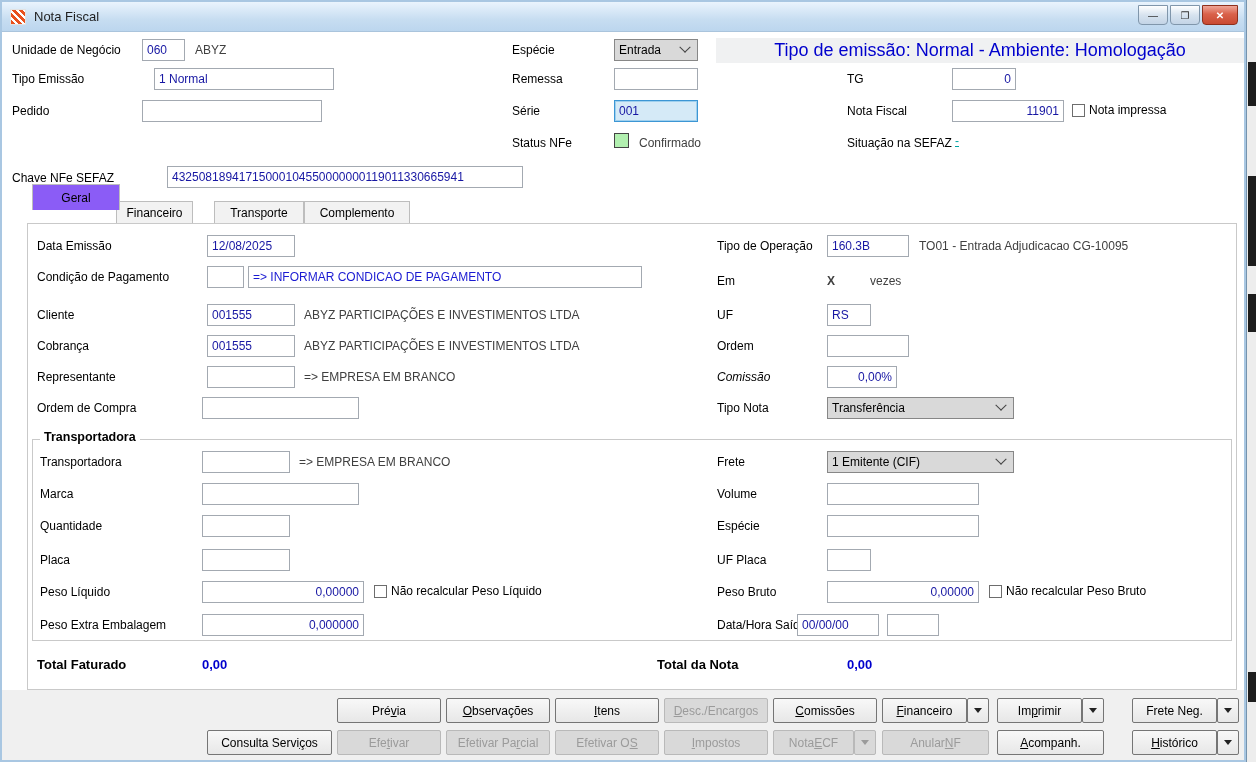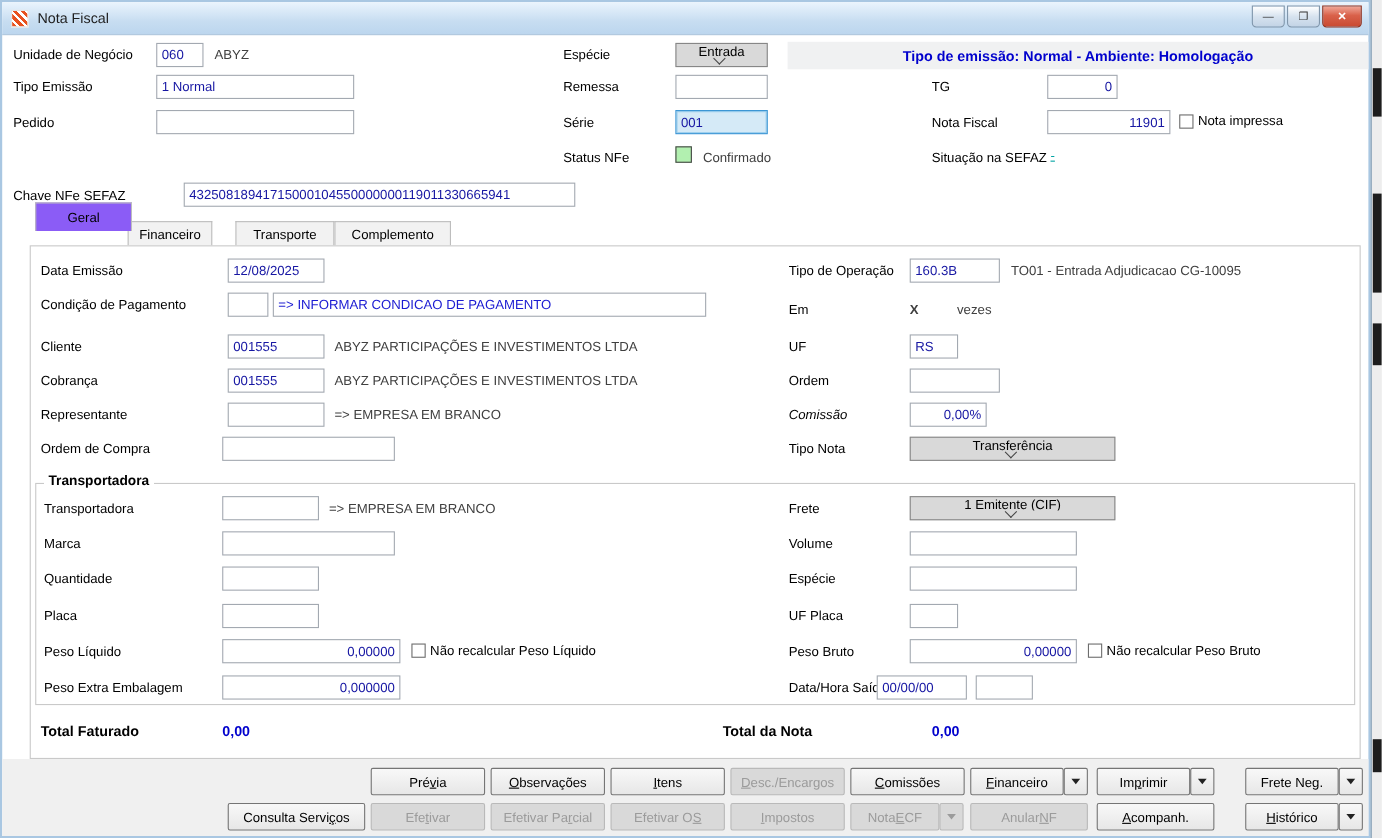--- a/index.html
+++ b/index.html
@@ -13,27 +13,27 @@
   .capbtn { width:30px; height:20px; border:1px solid #8096ab; border-radius:0 0 4px 4px; background:linear-gradient(#ffffff,#d7e3ef 50%,#c3d4e6); display:flex; align-items:center; justify-content:center; font-size:10px; color:#333; }
   .capbtn.close { width:36px; background:linear-gradient(#efa697,#d9614a 45%,#c94a32); border-color:#8e2f1c; color:#fff; font-weight:bold; }
   .abs { position:absolute; }
   .lbl { white-space:nowrap; color:#000; }
   .lbl.it { font-style:italic; }
   .fld { height:22px; background:#fff; border:1px solid #a3a9b1; display:flex; align-items:center; padding:0 4px; color:#1717a3; white-space:nowrap; overflow:hidden; }
   .fld.right { justify-content:flex-end; }
   .fld.focus { background:#d5eaf7; border:1px solid #3c96d4; box-shadow:inset 0 0 0 1px #9fd0ee; }
   .desc { color:#404040; white-space:nowrap; }
   .desc.b { font-weight:bold; }
-  .combo { height:22px; background:#d9d9d9; border:1px solid #878787; display:flex; align-items:center; padding:0 4px; color:#000;flex-direction:column; }
+  .combo { height:22px; background:#d9d9d9; border:1px solid #878787; display:flex; align-items:center; padding:0 4px; color:#000; }
   .combo .ct { flex:1; white-space:nowrap; overflow:hidden; }
   .chev { width:8px; height:8px; border-right:1.5px solid #444; border-bottom:1.5px solid #444; transform:rotate(45deg) translate(-2px,-2px); margin-right:4px; }
   .cbx { width:13px; height:13px; background:#fff; border:1px solid #6d6d6d; display:inline-block; flex:0 0 auto; }
   .cbrow { display:flex; align-items:center; gap:4px; }
   .status-sq { width:15px; height:15px; background:#b2f0b0; border:1px solid #444; display:inline-block; }
-  .banner { background:#f0f1f2; display:flex; align-items:center; justify-content:center; font-weight:bold; color:#0000cd; font-size:13px; }
+  .banner { background:#f0f1f2; display:flex; align-items:center; justify-content:center; font-weight:normal; color:#0000cd; font-size:18px; }
   .tab { position:absolute; top:199px; height:23px; display:flex; align-items:center; justify-content:center; border:1px solid #bdbdbd; border-bottom:none; background:#f2f2f2; color:#000; }
   .tab.active { top:182px; height:26px; background:#8b5cf6; z-index:3; }
   .panel { position:absolute; left:25px; top:221px; width:1210px; height:467px; border:1px solid #c9c9c9; background:#fff; }
   .groupbox { position:absolute; left:30px; top:437px; width:1200px; height:202px; border:1px solid #c9c9c9; }
   .legend { position:absolute; left:38px; top:428px; background:#fff; padding:0 4px; font-weight:bold; font-size:12.5px; }
   .totlbl { font-weight:bold; font-size:13px; }
   .totval { font-weight:bold; font-size:13px; color:#0000cd; }
   .strip { position:absolute; left:0px; top:688px; width:1242px; height:70px; background:#f0f0f0; }
   .btn { position:absolute; height:25px; border:1px solid #757575; border-radius:2px; background:linear-gradient(#f8f8f8,#e7e7e7); display:flex; align-items:center; justify-content:center; font-size:12px; color:#000; white-space:nowrap; }
   .btn.dis { border-color:#b9b9b9; background:#d9d9d9; color:#9b9b9b; }
@@ -65,21 +65,21 @@
   <div class="desc abs" style="left:193px;top:41px">ABYZ</div>
 
   <div class="lbl abs" style="left:510px;top:41px">Espécie</div>
   <div class="combo abs" style="left:612px;top:37px;width:84px">
     <span class="ct">Entrada</span>
     <span class="chev"></span>
   </div>
   <div class="banner abs" style="left:714px;top:36px;width:528px;height:25px">Tipo de emissão: Normal - Ambiente: Homologação</div>
 
   <div class="lbl abs" style="left:10px;top:70px">Tipo Emissão</div>
-  <div class="fld abs" style="left:140px;top:66px;width:180px">1 Normal</div>
+  <div class="fld abs" style="left:152px;top:66px;width:180px">1 Normal</div>
   <div class="lbl abs" style="left:510px;top:70px">Remessa</div>
   <div class="fld abs" style="left:612px;top:66px;width:84px"></div>
   <div class="lbl abs" style="left:845px;top:70px">TG</div>
   <div class="fld right abs" style="left:950px;top:66px;width:64px">0</div>
 
   <div class="lbl abs" style="left:10px;top:102px">Pedido</div>
   <div class="fld abs" style="left:140px;top:98px;width:180px"></div>
   <div class="lbl abs" style="left:510px;top:102px">Série</div>
   <div class="fld focus abs" style="left:612px;top:98px;width:84px">001</div>
   <div class="lbl abs" style="left:845px;top:102px">Nota Fiscal</div>

